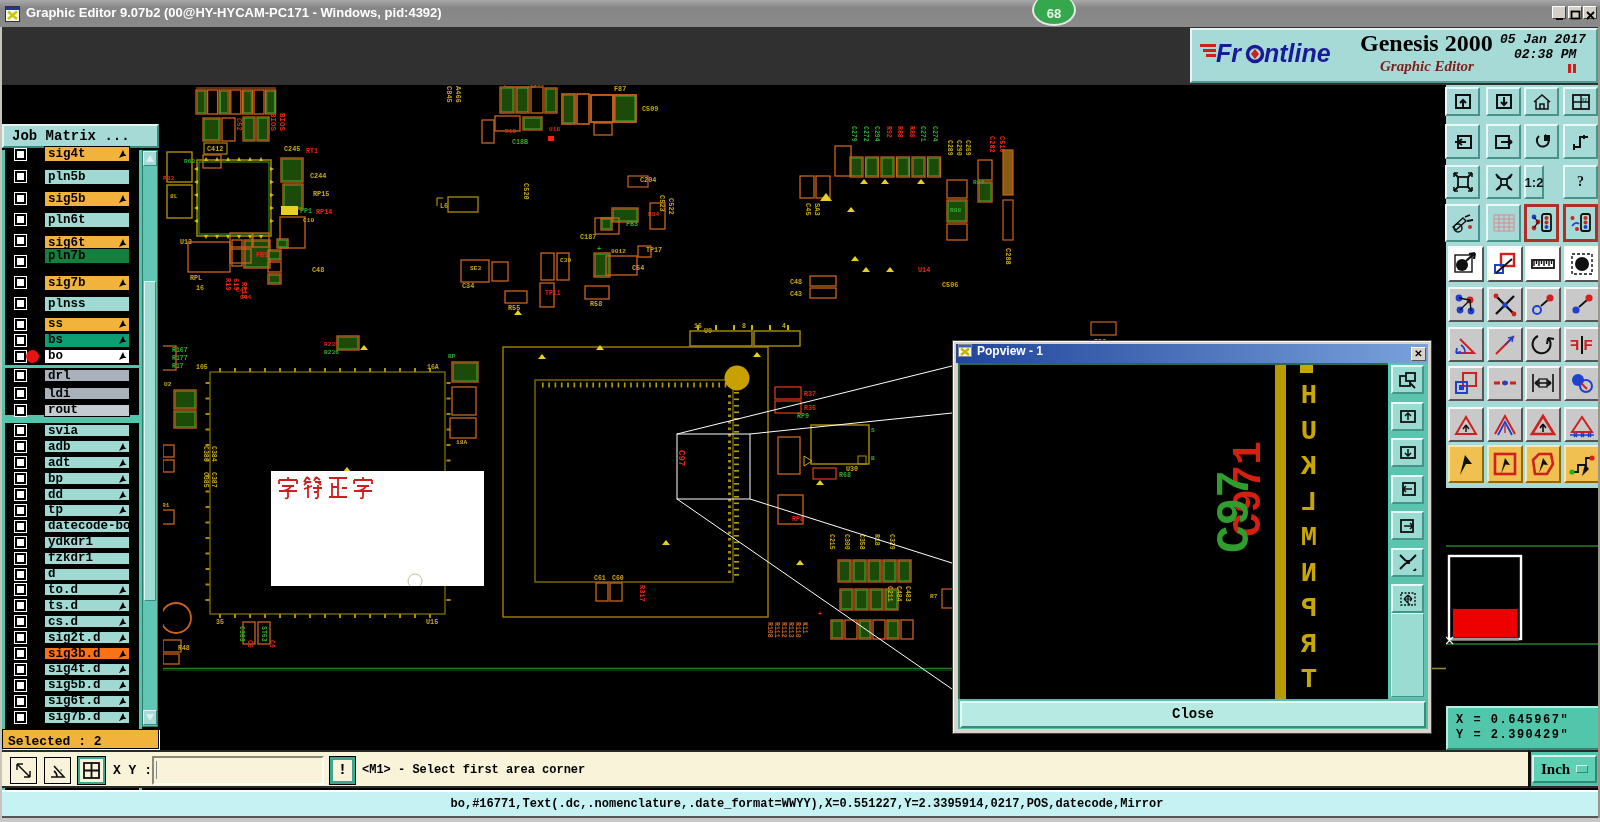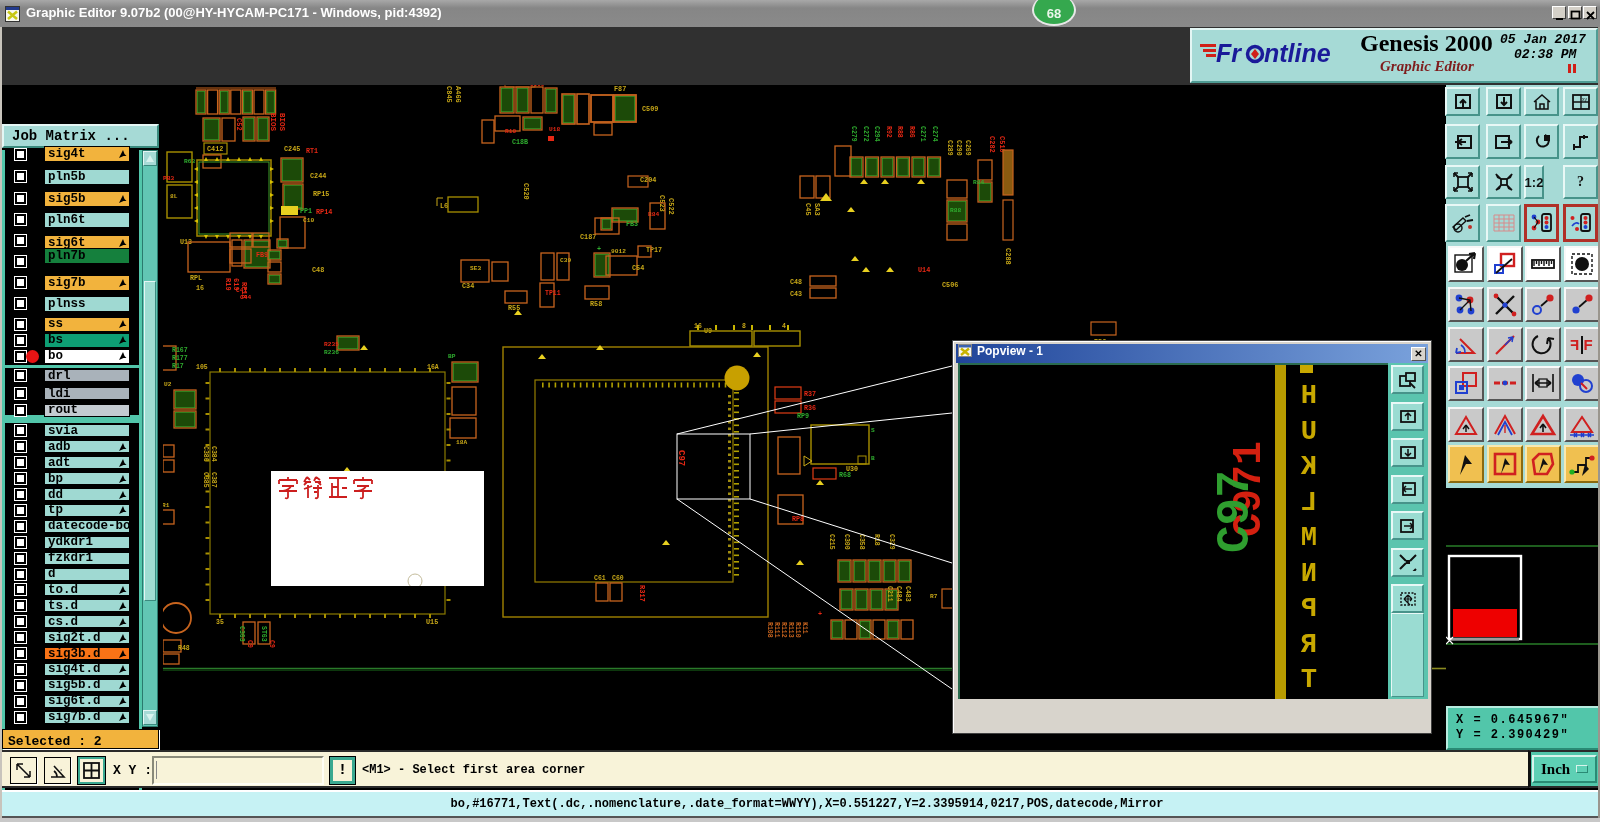--- a/index.html
+++ b/index.html
@@ -1164,14 +1164,17 @@
         </svg>
       </div>
       <div style="position:absolute;left:3px;top:221.0px;width:33px;height:29px;background:#9adcd2;border:2px solid;border-color:#e8f8f6 #47938a #47938a #e8f8f6;display:flex;align-items:center;justify-content:center">
         <svg width="20" height="18" viewBox="0 0 20 18">
           <rect x="3" y="3" width="14" height="12" fill="none" stroke="#101010" stroke-width="1.4" stroke-dasharray="2 1.5"></rect>
           <path d="M10 5 v8 M6 9 h8 M10 5 l-2 2 M10 5 l2 2 M10 13 l-2 -2 M10 13 l2 2 M6 9 l2 -2 M6 9 l2 2 M14 9 l-2 -2 M14 9 l-2 2" stroke="#101010" stroke-width="1.2" fill="none"></path>
         </svg>
       </div>
       <div style="position:absolute;left:3px;top:250px;width:33px;height:84px;background:#9adcd2;border:1px solid;border-color:#e8f8f6 #47938a #47938a #e8f8f6"></div>
     </div>
+    <div style="position:absolute;left:5px;bottom:4px;right:3px;height:30px;background:#57c0ac;display:flex;align-items:center;justify-content:center">
+      <div style="width:99%;height:27px;background:#b7eae2;border:2px solid;border-color:#e8f8f4 #3a8a7a #3a8a7a #e8f8f4;display:flex;align-items:center;justify-content:center;font:bold 14px 'Liberation Mono';color:#000">Close</div>
+    </div>
   </div>
 <div class="abs" style="left:0;top:27px;width:2px;height:791px;background:#c8c4bc;z-index:60"></div>
 <div class="abs" style="left:1598px;top:27px;width:2px;height:791px;background:#9a968e;z-index:60"></div>
 </body></html>

